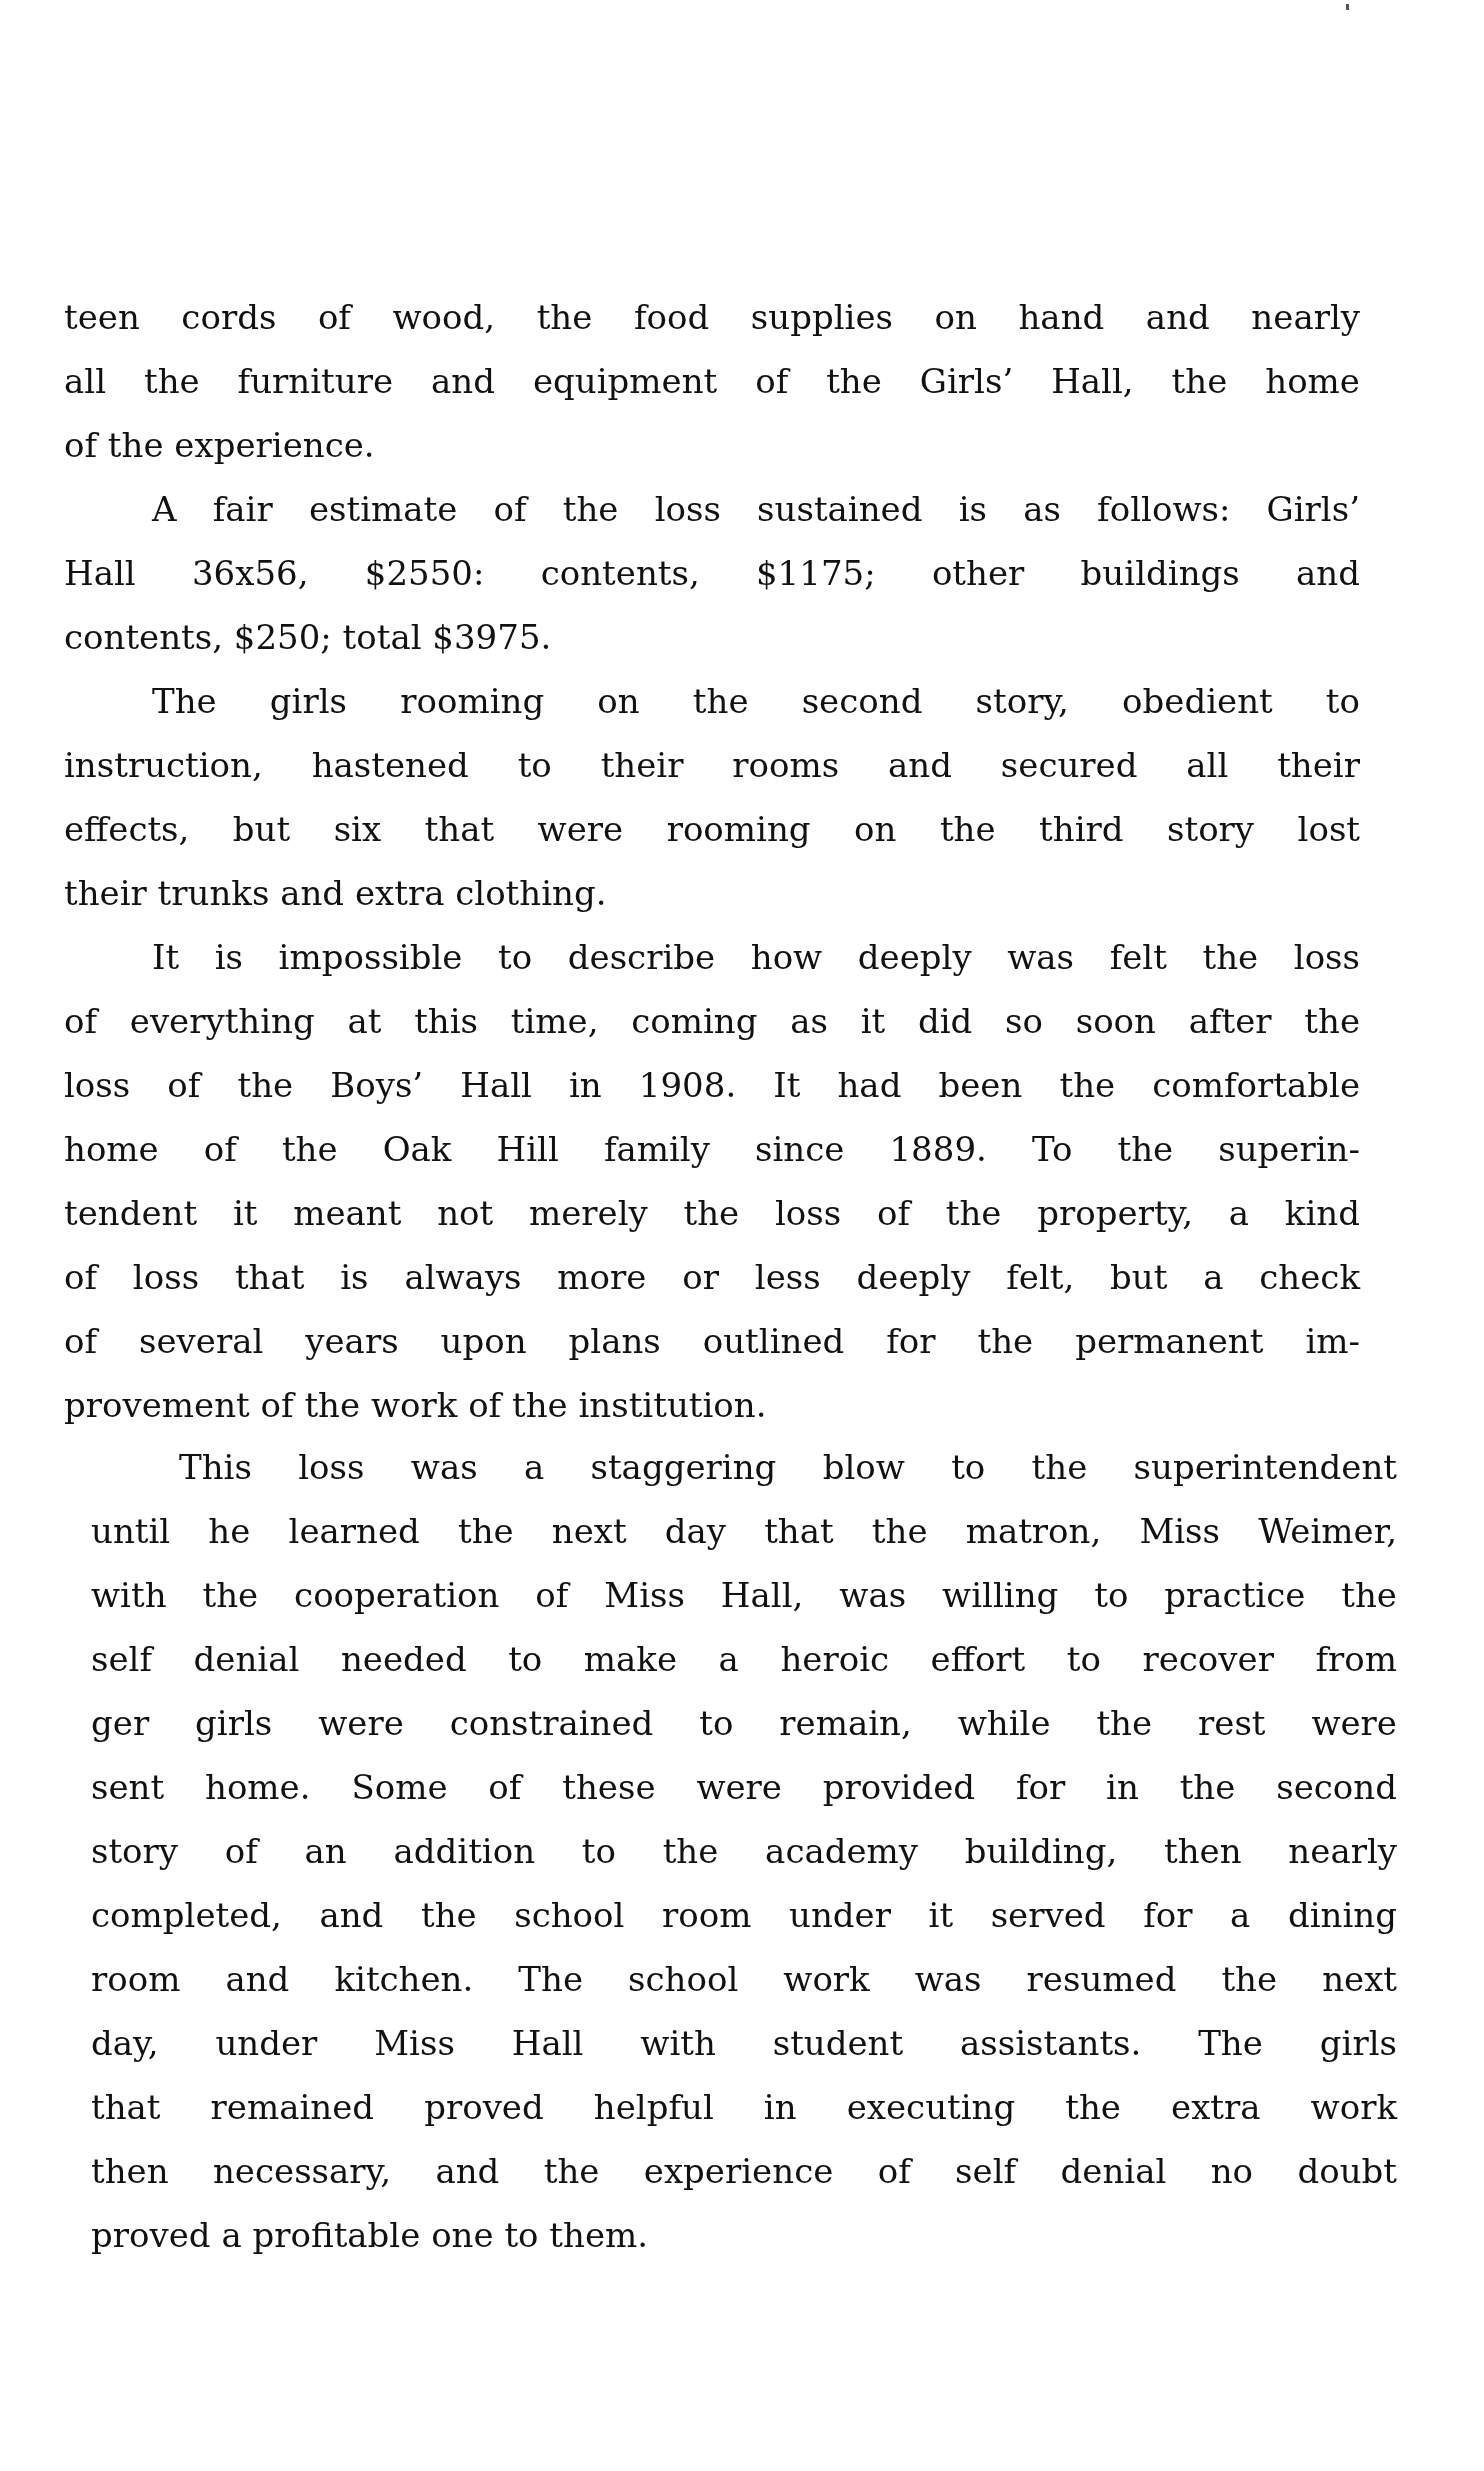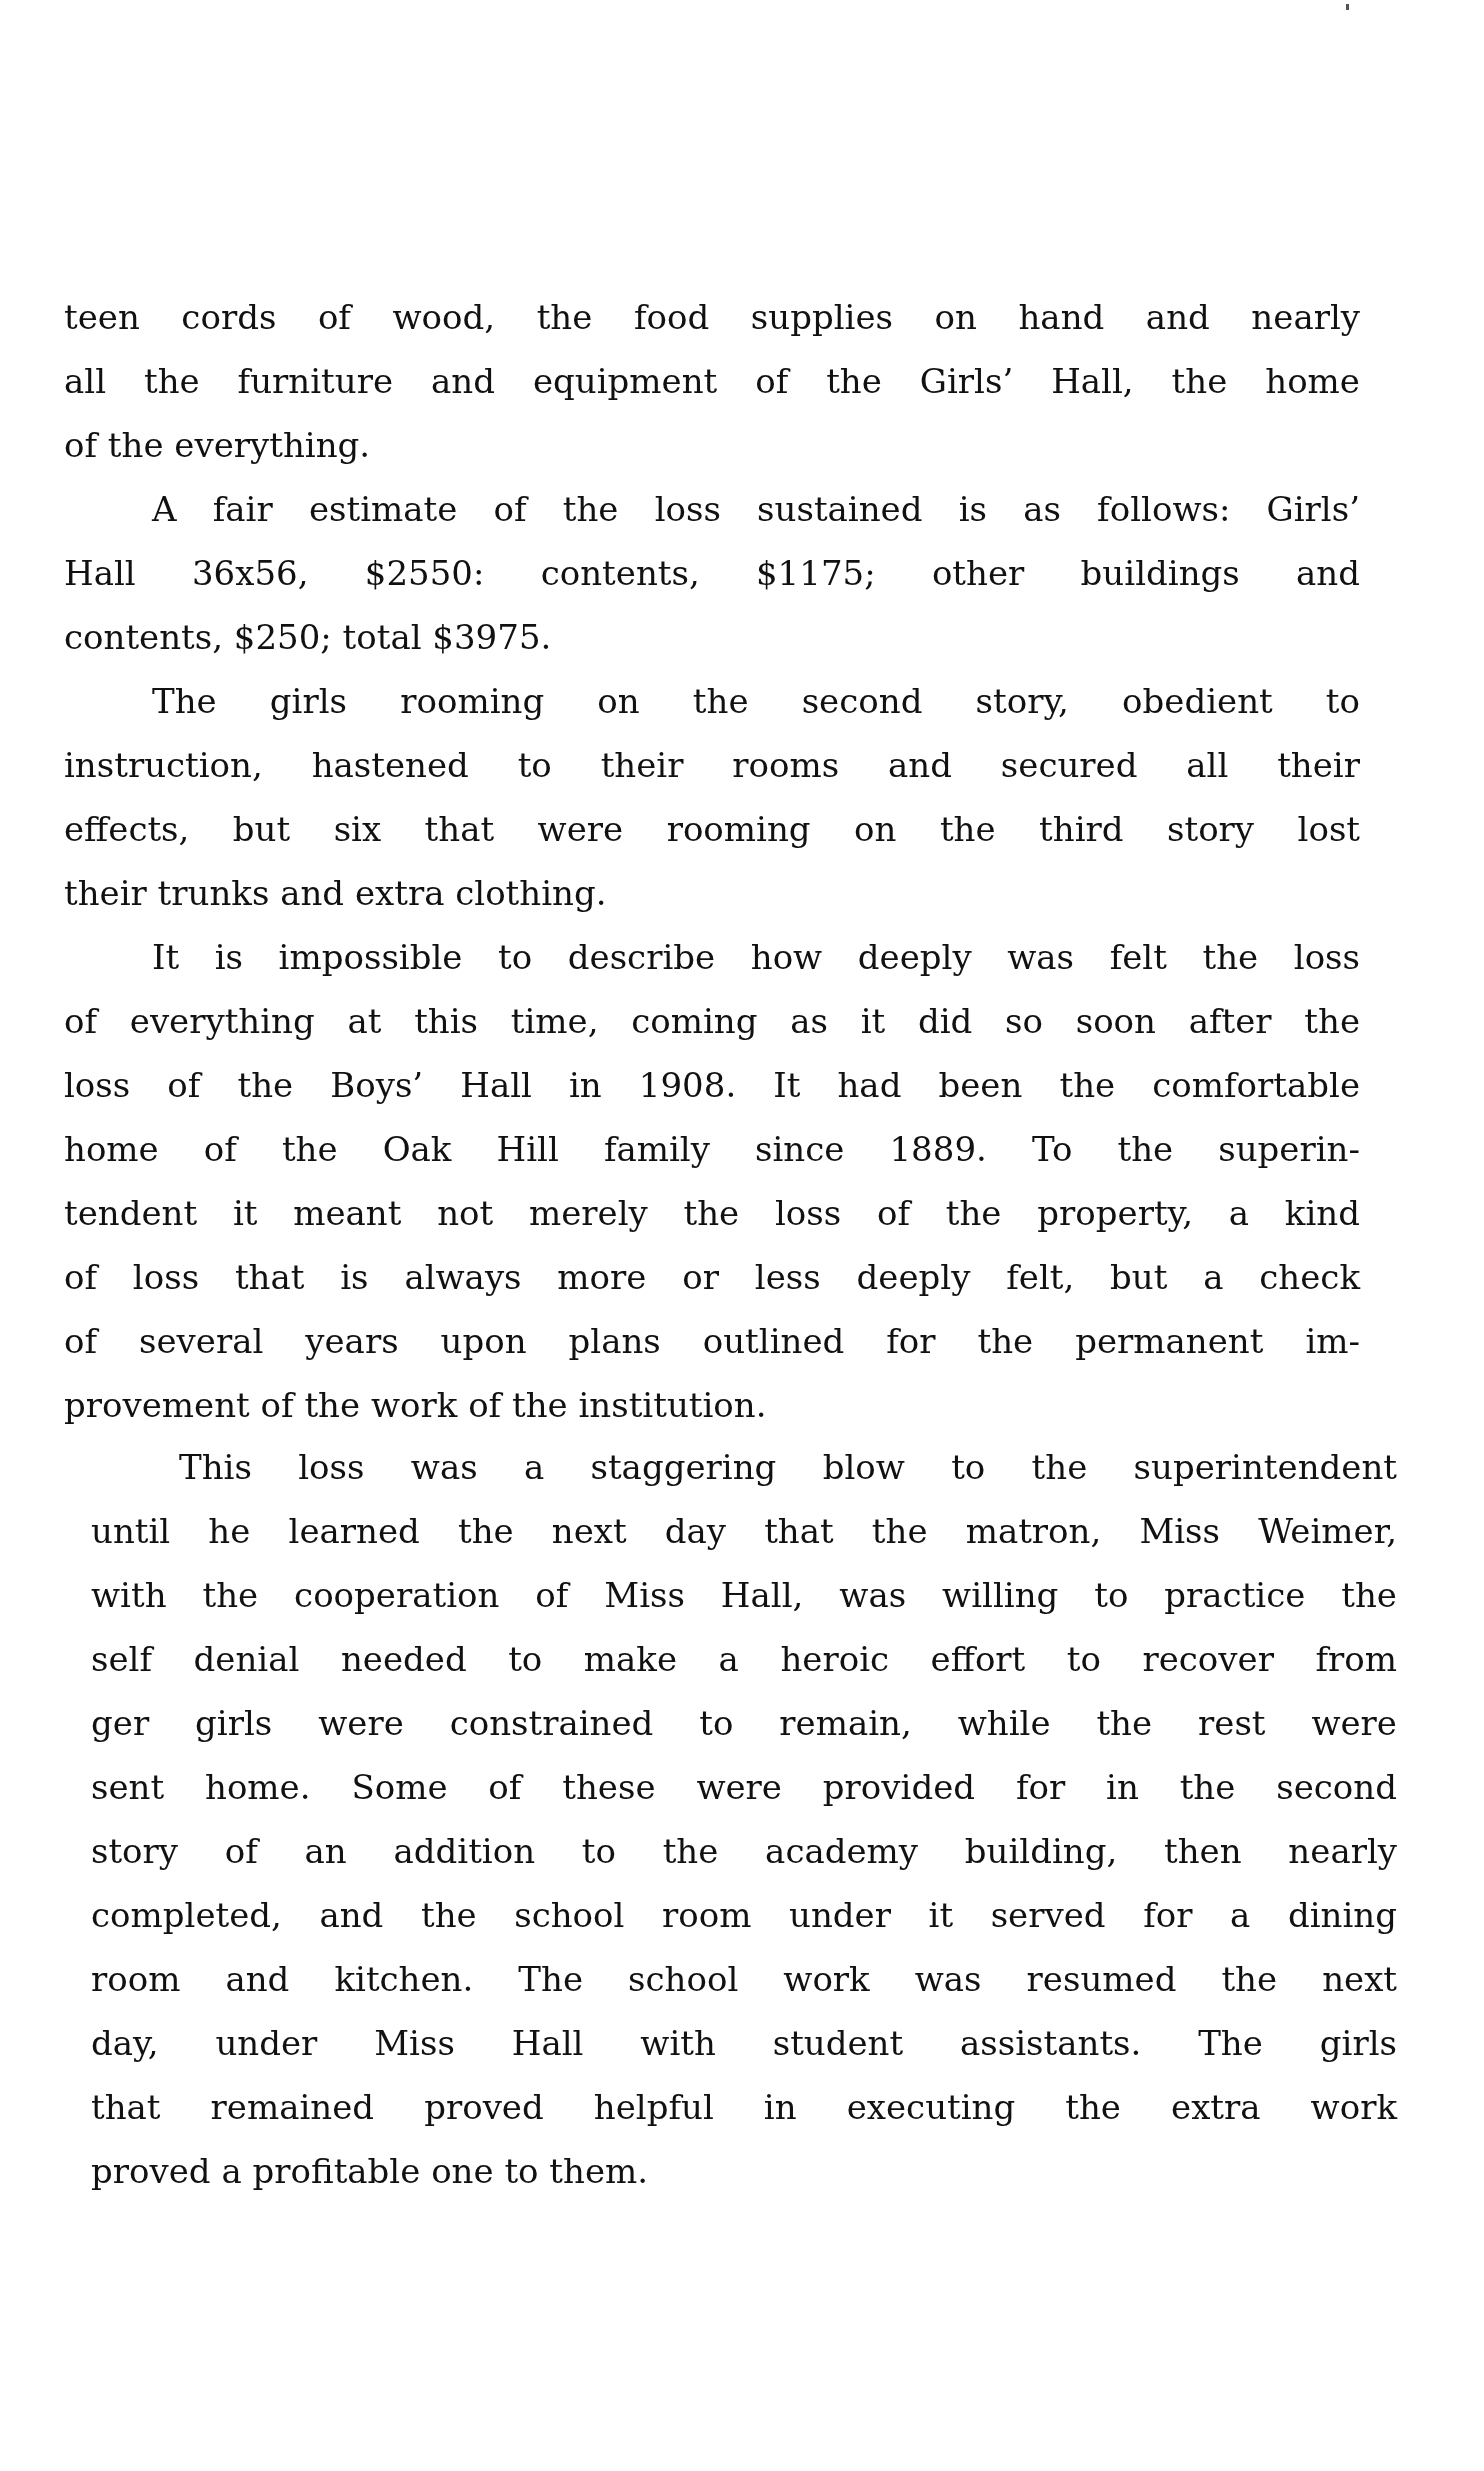--- a/index.html
+++ b/index.html
@@ -19,21 +19,21 @@
 </head>
 <body>
 
 <div class="page">
   <div class="speck" style="left:1346px; top:4px;"></div>
 
 
   <div class="body-text">
     <div class="line">teen cords of wood, the food supplies on hand and nearly</div>
     <div class="line">all the furniture and equipment of the Girls’ Hall, the home</div>
-    <div class="line last">of the everything.</div>
+    <div class="line last">of the experience.</div>
     <div class="line indent">A fair estimate of the loss sustained is as follows: Girls’</div>
     <div class="line">Hall 36x56, $2550: contents, $1175; other buildings and</div>
     <div class="line last">contents, $250; total $3975.</div>
     <div class="line indent">The girls rooming on the second story, obedient to</div>
     <div class="line">instruction, hastened to their rooms and secured all their</div>
     <div class="line">effects, but six that were rooming on the third story lost</div>
     <div class="line last">their trunks and extra clothing.</div>
     <div class="line indent">It is impossible to describe how deeply was felt the loss</div>
     <div class="line">of everything at this time, coming as it did so soon after the</div>
     <div class="line">loss of the Boys’ Hall in 1908. It had been the comfortable</div>
@@ -49,15 +49,16 @@
     <div class="line">until he learned the next day that the matron, Miss Weimer,</div>
     <div class="line">with the cooperation of Miss Hall, was willing to practice the</div>
     <div class="line">self denial needed to make a heroic effort to recover from</div>
     <div class="line">ger girls were constrained to remain, while the rest were</div>
     <div class="line">sent home. Some of these were provided for in the second</div>
     <div class="line">story of an addition to the academy building, then nearly</div>
     <div class="line">completed, and the school room under it served for a dining</div>
     <div class="line">room and kitchen. The school work was resumed the next</div>
     <div class="line">day, under Miss Hall with student assistants. The girls</div>
     <div class="line">that remained proved helpful in executing the extra work</div>
+    <div class="line">then necessary, and the experience of self denial no doubt</div>
     <div class="line last">proved a profitable one to them.</div>
   </div>
 </div>
 
 </body></html>

